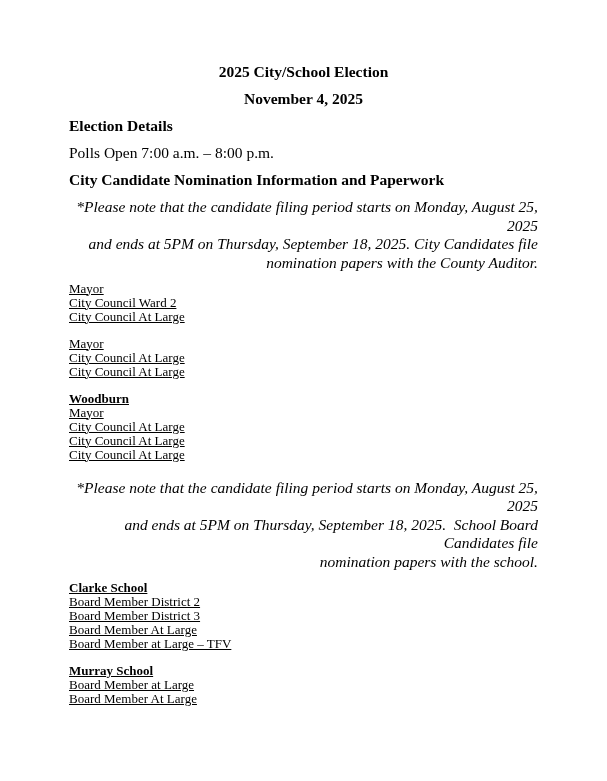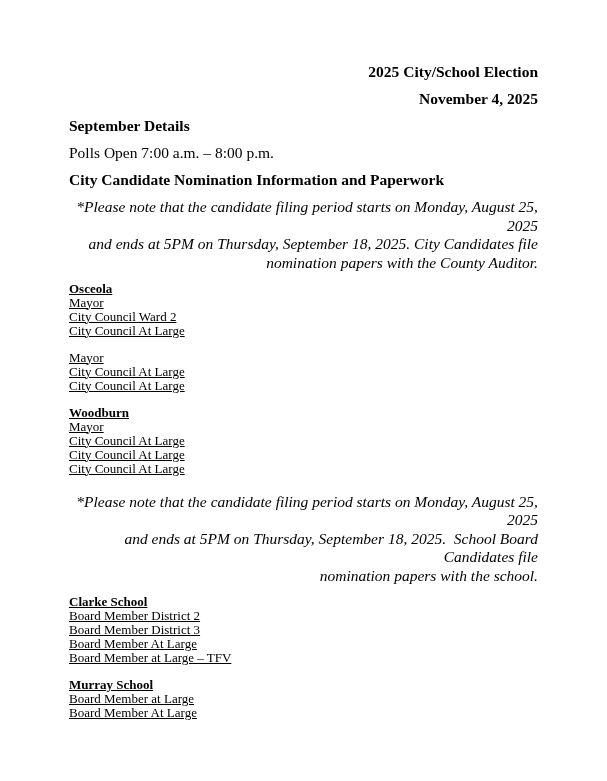--- a/index.html
+++ b/index.html
@@ -17,21 +17,21 @@
     box-sizing: border-box;
     padding: 63px 69px 0 69px;
     overflow: hidden;
   }
   .para {
     font-size: 15.5px;
     line-height: 18.5px;
     margin: 0 0 8.5px 0;
     white-space: pre-wrap;
   }
-  .center { text-align: right; font-family: Liberation Serif, serif; }
+  .center { text-align: center; font-family: Liberation Serif, serif; }
   .bold   { font-weight: bold; }
   .note   { font-style: italic; margin-bottom: 9.5px; text-align: right; }
   .group {
     margin: 0 0 13px 0;
   }
   .group-name {
     font-size: 13px;
     line-height: 14px;
     font-weight: bold;
     text-decoration: underline;
@@ -48,32 +48,31 @@
 </style>
 </head>
 <body>
 
 <div class="page">
 
   <p class="para center bold">2025 City/School Election</p>
 
   <p class="para center bold">November 4, 2025</p>
 
-  <p class="para bold">September Details</p>
+  <p class="para bold">Election Details</p>
 
   <p class="para">Polls Open 7:00 a.m. – 8:00 p.m.</p>
 
   <p class="para bold">City Candidate Nomination Information and Paperwork</p>
 
   <p class="para note">*Please note that the candidate filing period starts on Monday, August 25, 2025
 and ends at 5PM on Thursday, September 18, 2025. City Candidates file
 nomination papers with the County Auditor.</p>
 
   <div class="group">
-    <p class="group-name">Osceola</p>
     <p class="group-offices">Mayor
 City Council Ward 2
 City Council At Large</p>
   </div>
 
   <div class="group">
     <p class="group-offices">Mayor
 City Council At Large
 City Council At Large</p>
   </div>

